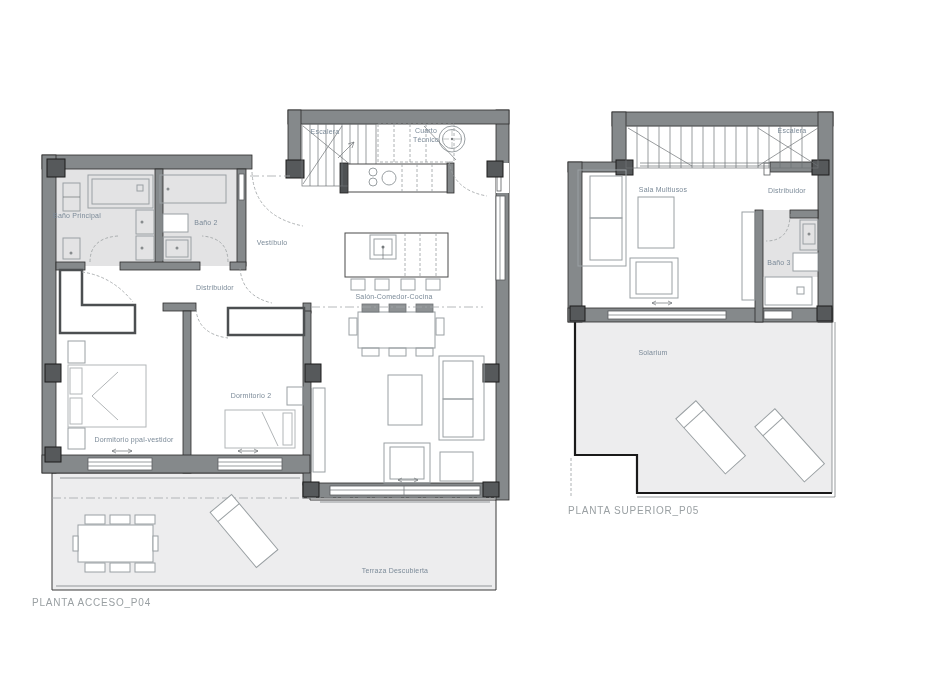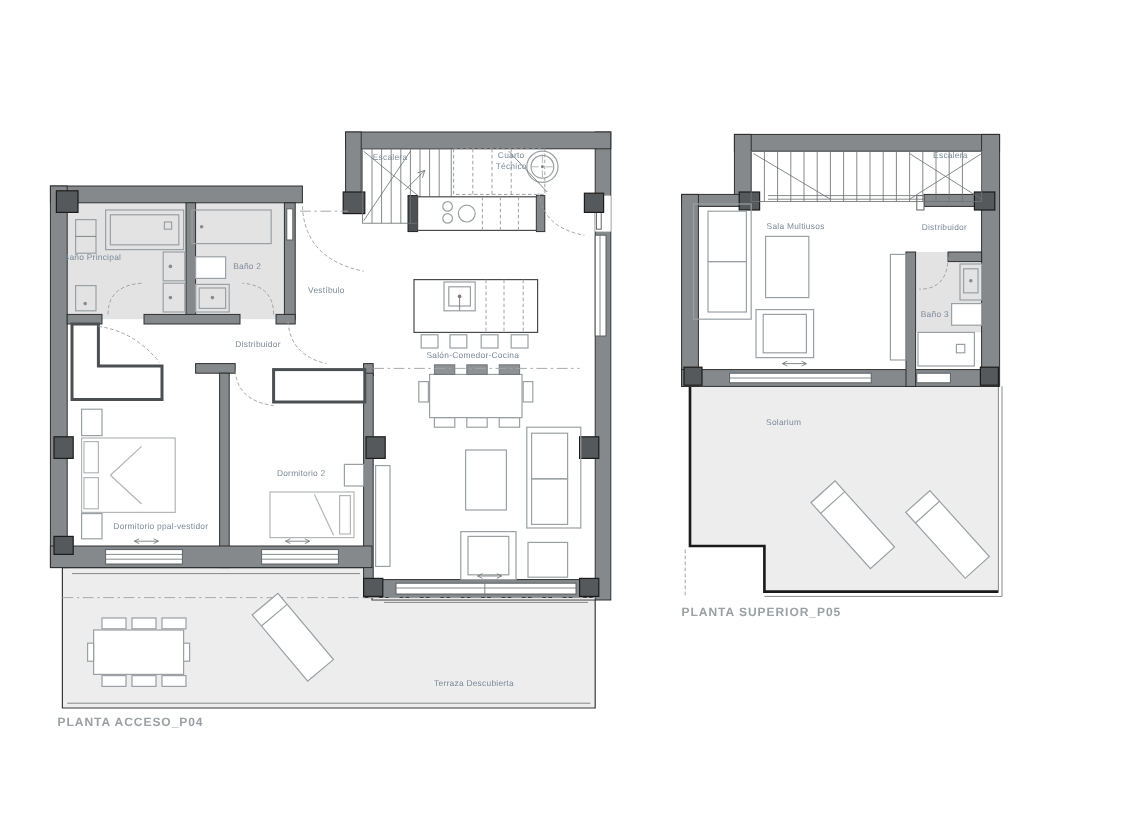--- a/index.html
+++ b/index.html
@@ -22,34 +22,34 @@
   .thinlight{stroke:#a8acae;stroke-width:.7;fill:none;}
   .dash{stroke:#9b9fa1;stroke-width:.8;fill:none;stroke-dasharray:3 2;}
   .dashdot{stroke:#a3a7a9;stroke-width:.8;fill:none;stroke-dasharray:9 3 2 3;}
   .win{fill:#ffffff;stroke:#5a5d5f;stroke-width:.8;}
   .darkchair{fill:#8e9294;stroke:#6f7375;stroke-width:.8;}
   .blackline{stroke:#1a1a1a;stroke-width:2.2;fill:none;}
 
   
   .room-label{position:absolute;font-size:7px;line-height:1.3;color:#7b8a98;
               text-align:center;letter-spacing:.2px;}
-  .plan-title{position:absolute;font-size:10px;font-weight:700;color:#9aa0a3;
+  .plan-title{position:absolute;font-size:10px;font-weight:400;color:#9aa0a3;
               letter-spacing:.8px;}
 
   .lbl-escalera-l{left:303px;top:127px;width:44px;}
   .lbl-cuarto{left:404px;top:126px;width:44px;}
   .lbl-banop{left:50px;top:211px;width:54px;}
   .lbl-bano2{left:184px;top:218px;width:44px;}
   .lbl-vestibulo{left:246px;top:238px;width:52px;}
   .lbl-distrib-l{left:189px;top:283px;width:52px;}
   .lbl-salon{left:342px;top:292px;width:104px;}
   .lbl-dormppal{left:82px;top:435px;width:104px;}
   .lbl-dorm2{left:219px;top:391px;width:64px;}
   .lbl-terraza{left:343px;top:566px;width:104px;}
-  .lbl-title-l{left:48px;top:597px;}
+  .lbl-title-l{left:32px;top:597px;}
 
   .lbl-escalera-r{left:770px;top:126px;width:44px;}
   .lbl-sala{left:621px;top:185px;width:84px;}
   .lbl-distrib-r{left:755px;top:186px;width:64px;}
   .lbl-bano3{left:757px;top:258px;width:44px;}
   .lbl-solarium{left:627px;top:348px;width:52px;}
   .lbl-title-r{left:568px;top:505px;}
 </style>
 </head>
 <body>

